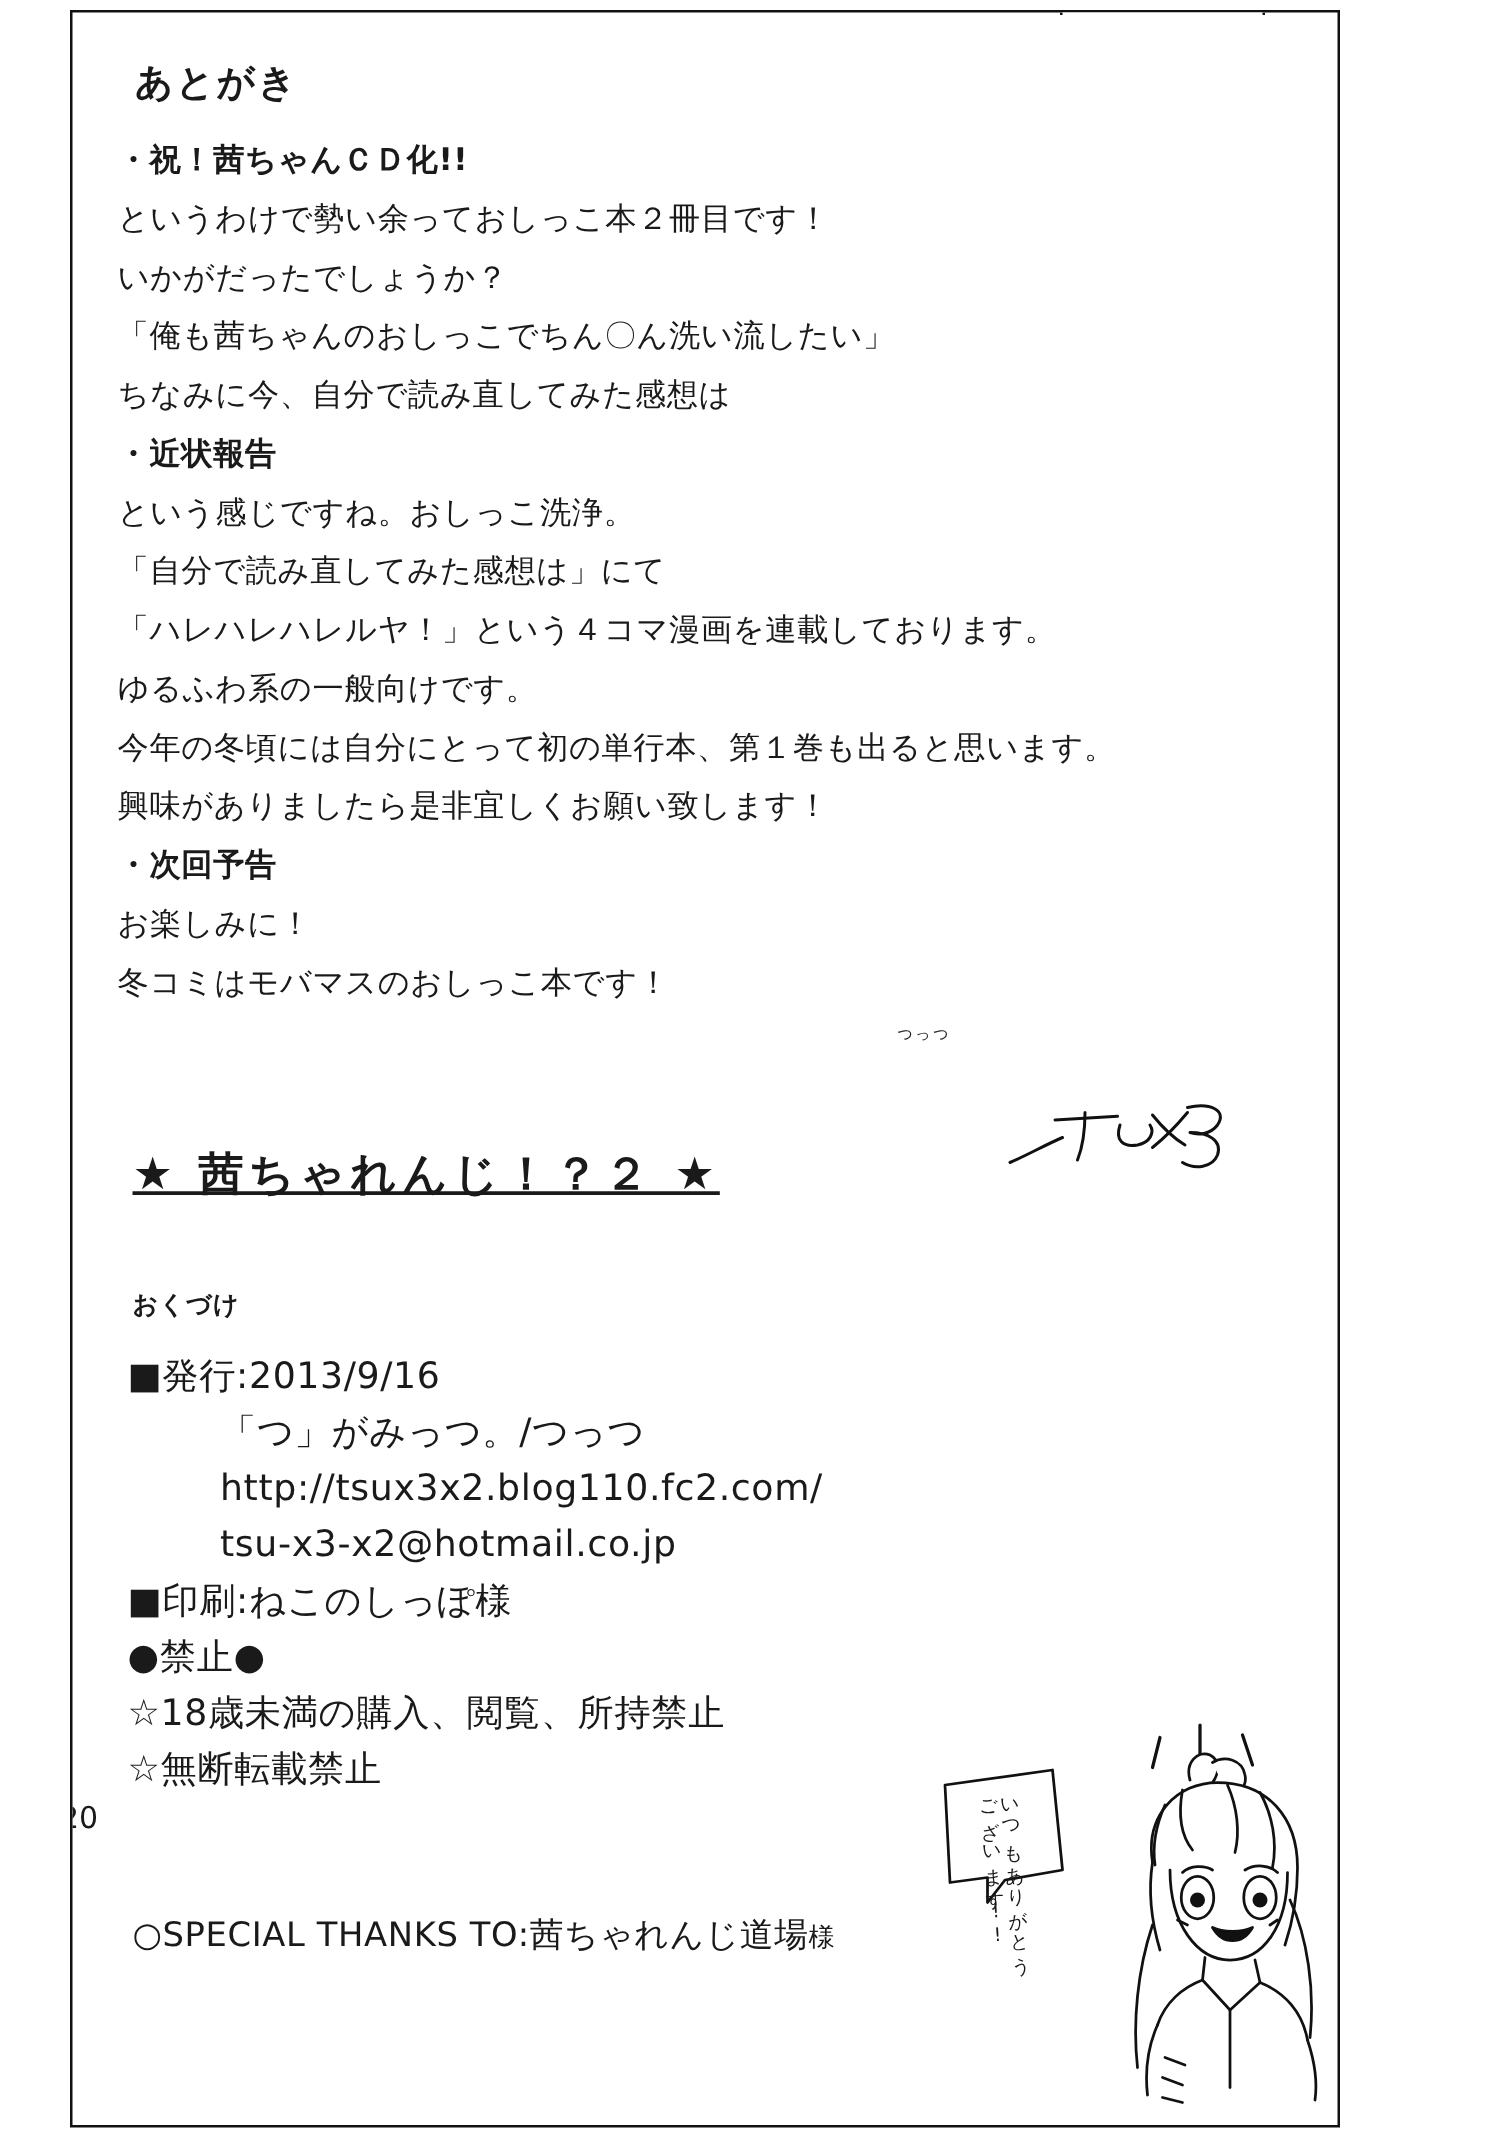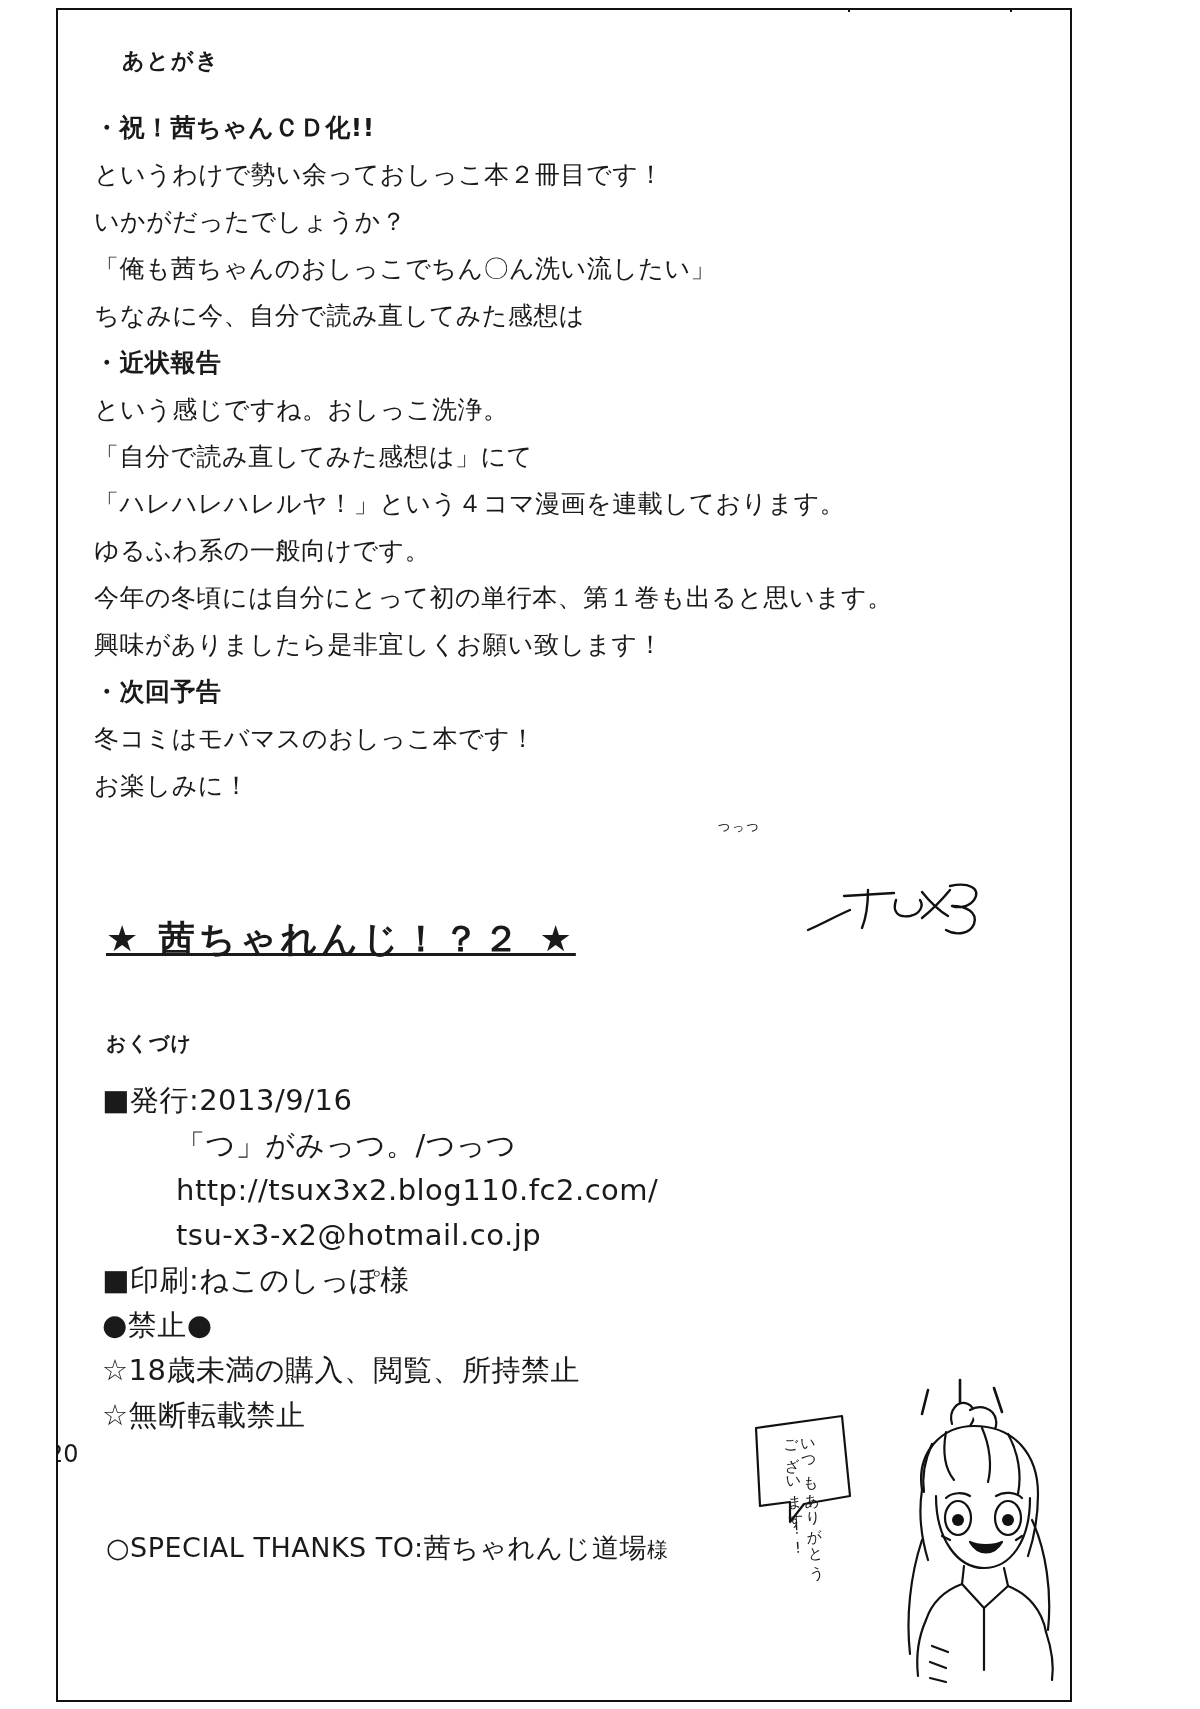--- a/index.html
+++ b/index.html
@@ -32,23 +32,23 @@
     top: -8px;
     width: 160px;
     height: 10px;
     border-left: 2px solid #111;
     border-right: 2px solid #111;
     background: #fff;
   }
   
   .afterword-title {
     position: absolute;
-    left: 64px;
+    left: 50px;
     top: 36px;
-    font-size: 22px;
+    font-size: 30px;
     font-weight: bold;
     letter-spacing: 2px;
     font-family: Liberation Serif, serif;
   }
   .afterword-body {
     position: absolute;
     left: 36px;
     top: 94px;
     width: 900px;
     font-size: 25px;
@@ -163,22 +163,22 @@
     <div class="ln">「俺も茜ちゃんのおしっこでちん〇ん洗い流したい」</div>
     <div class="ln">ちなみに今、自分で読み直してみた感想は</div>
     <div class="ln bold-ln">・近状報告</div>
     <div class="ln">という感じですね。おしっこ洗浄。</div>
     <div class="ln">「自分で読み直してみた感想は」にて</div>
     <div class="ln">「ハレハレハレルヤ！」という４コマ漫画を連載しております。</div>
     <div class="ln">ゆるふわ系の一般向けです。</div>
     <div class="ln">今年の冬頃には自分にとって初の単行本、第１巻も出ると思います。</div>
     <div class="ln">興味がありましたら是非宜しくお願い致します！</div>
     <div class="ln bold-ln">・次回予告</div>
+    <div class="ln">お楽しみに！</div>
     <div class="ln">冬コミはモバマスのおしっこ本です！</div>
-    <div class="ln">お楽しみに！</div>
   </div>
 
   <div class="sig-kana">つっつ</div>
   <div class="sig-mark">
     <svg width="210" height="90" viewBox="0 0 210 90" fill="none" stroke="#111" stroke-width="2.4" stroke-linecap="round" stroke-linejoin="round">
       <path d="M10,70 C24,64 38,56 52,50"></path>
       <path d="M46,36 L96,33"></path>
       <path d="M70,30 C70,46 68,58 64,68"></path>
       <path d="M98,40 C94,52 100,58 112,56 C122,54 126,46 122,40"></path>
       <path d="M124,32 C132,42 140,50 150,56"></path>

